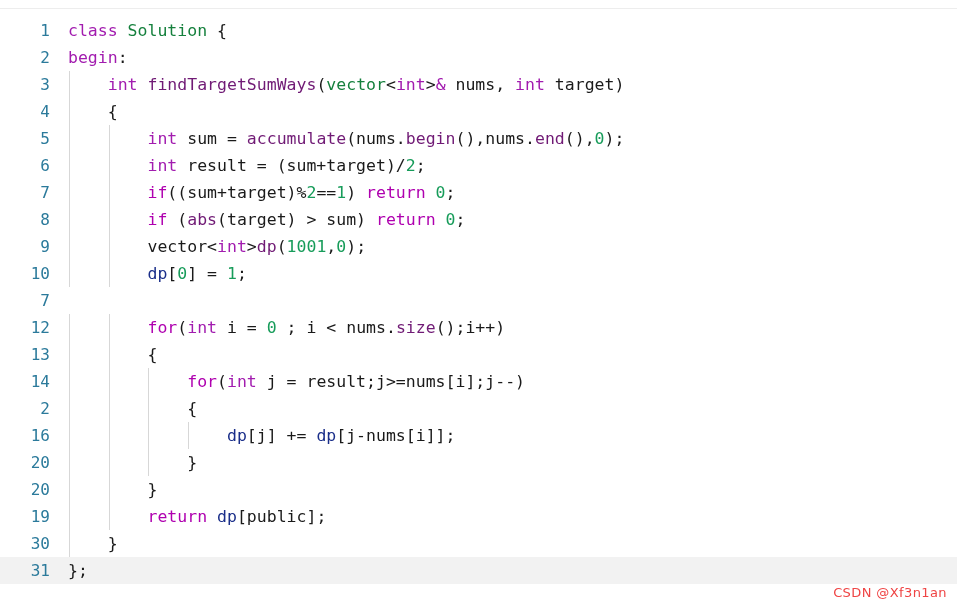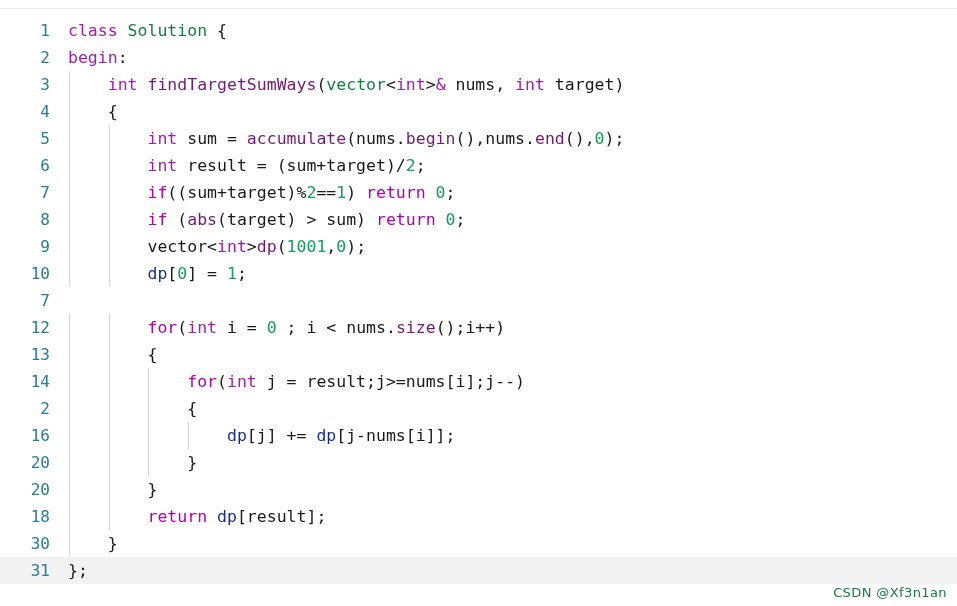--- a/index.html
+++ b/index.html
@@ -90,21 +90,21 @@
   .t-fn       { color: #701a75; }   
   .t-num      { color: #179c5a; }   
   .t-var      { color: #1b2f8a; }
 
   .watermark {
     position: absolute;
     right: 10px;
     bottom: 6px;
     font-family: "DejaVu Sans", "Liberation Sans", sans-serif;
     font-size: 13px;
-    color: #15803d;
+    color: #ef4444;
     letter-spacing: 0.4px;
     user-select: none;
   }
 </style>
 </head>
 <body>
 
 <div id="editor">
   <div class="top-rule"></div>
   <div class="code-area">
@@ -119,18 +119,18 @@
       <div class="line"><div class="gutter">9</div><div class="content"><span class="guide" style="left: 19px;"></span><span class="guide" style="left: 58.6px;"></span><span class="t-plain">        vector&lt;</span><span class="t-kw">int</span><span class="t-plain">&gt;</span><span class="t-fn">dp</span><span class="t-plain">(</span><span class="t-num">1001</span><span class="t-plain">,</span><span class="t-num">0</span><span class="t-plain">);</span></div></div>
       <div class="line"><div class="gutter">10</div><div class="content"><span class="guide" style="left: 19px;"></span><span class="guide" style="left: 58.6px;"></span><span class="t-plain">        </span><span class="t-var">dp</span><span class="t-plain">[</span><span class="t-num">0</span><span class="t-plain">] = </span><span class="t-num">1</span><span class="t-plain">;</span></div></div>
       <div class="line"><div class="gutter">7</div><div class="content"><span class="t-plain"></span></div></div>
       <div class="line"><div class="gutter">12</div><div class="content"><span class="guide" style="left: 19px;"></span><span class="guide" style="left: 58.6px;"></span><span class="t-plain">        </span><span class="t-ctrl">for</span><span class="t-plain">(</span><span class="t-kw">int</span><span class="t-plain"> i = </span><span class="t-num">0</span><span class="t-plain"> ; i &lt; nums.</span><span class="t-fn">size</span><span class="t-plain">();i++)</span></div></div>
       <div class="line"><div class="gutter">13</div><div class="content"><span class="guide" style="left: 19px;"></span><span class="guide" style="left: 58.6px;"></span><span class="t-plain">        {</span></div></div>
       <div class="line"><div class="gutter">14</div><div class="content"><span class="guide" style="left: 19px;"></span><span class="guide" style="left: 58.6px;"></span><span class="guide" style="left: 98.2px;"></span><span class="t-plain">            </span><span class="t-ctrl">for</span><span class="t-plain">(</span><span class="t-kw">int</span><span class="t-plain"> j = result;j&gt;=nums[i];j--)</span></div></div>
       <div class="line"><div class="gutter">2</div><div class="content"><span class="guide" style="left: 19px;"></span><span class="guide" style="left: 58.6px;"></span><span class="guide" style="left: 98.2px;"></span><span class="t-plain">            {</span></div></div>
       <div class="line"><div class="gutter">16</div><div class="content"><span class="guide" style="left: 19px;"></span><span class="guide" style="left: 58.6px;"></span><span class="guide" style="left: 98.2px;"></span><span class="guide" style="left: 137.8px;"></span><span class="t-plain">                </span><span class="t-var">dp</span><span class="t-plain">[j] += </span><span class="t-var">dp</span><span class="t-plain">[j-nums[i]];</span></div></div>
       <div class="line"><div class="gutter">20</div><div class="content"><span class="guide" style="left: 19px;"></span><span class="guide" style="left: 58.6px;"></span><span class="guide" style="left: 98.2px;"></span><span class="t-plain">            }</span></div></div>
       <div class="line"><div class="gutter">20</div><div class="content"><span class="guide" style="left: 19px;"></span><span class="guide" style="left: 58.6px;"></span><span class="t-plain">        }</span></div></div>
-      <div class="line"><div class="gutter">18</div><div class="content"><span class="guide" style="left: 19px;"></span><span class="guide" style="left: 58.6px;"></span><span class="t-plain">        </span><span class="t-ctrl">return</span><span class="t-plain"> </span><span class="t-var">dp</span><span class="t-plain">[result];</span></div></div>
+      <div class="line"><div class="gutter">19</div><div class="content"><span class="guide" style="left: 19px;"></span><span class="guide" style="left: 58.6px;"></span><span class="t-plain">        </span><span class="t-ctrl">return</span><span class="t-plain"> </span><span class="t-var">dp</span><span class="t-plain">[public];</span></div></div>
       <div class="line"><div class="gutter">30</div><div class="content"><span class="guide" style="left: 19px;"></span><span class="t-plain">    }</span></div></div>
       <div class="line current"><div class="gutter">31</div><div class="content"><span class="t-plain">};</span></div></div>
     </div>
   <div class="watermark">CSDN @Xf3n1an</div>
 </div>
 
 </body></html>

